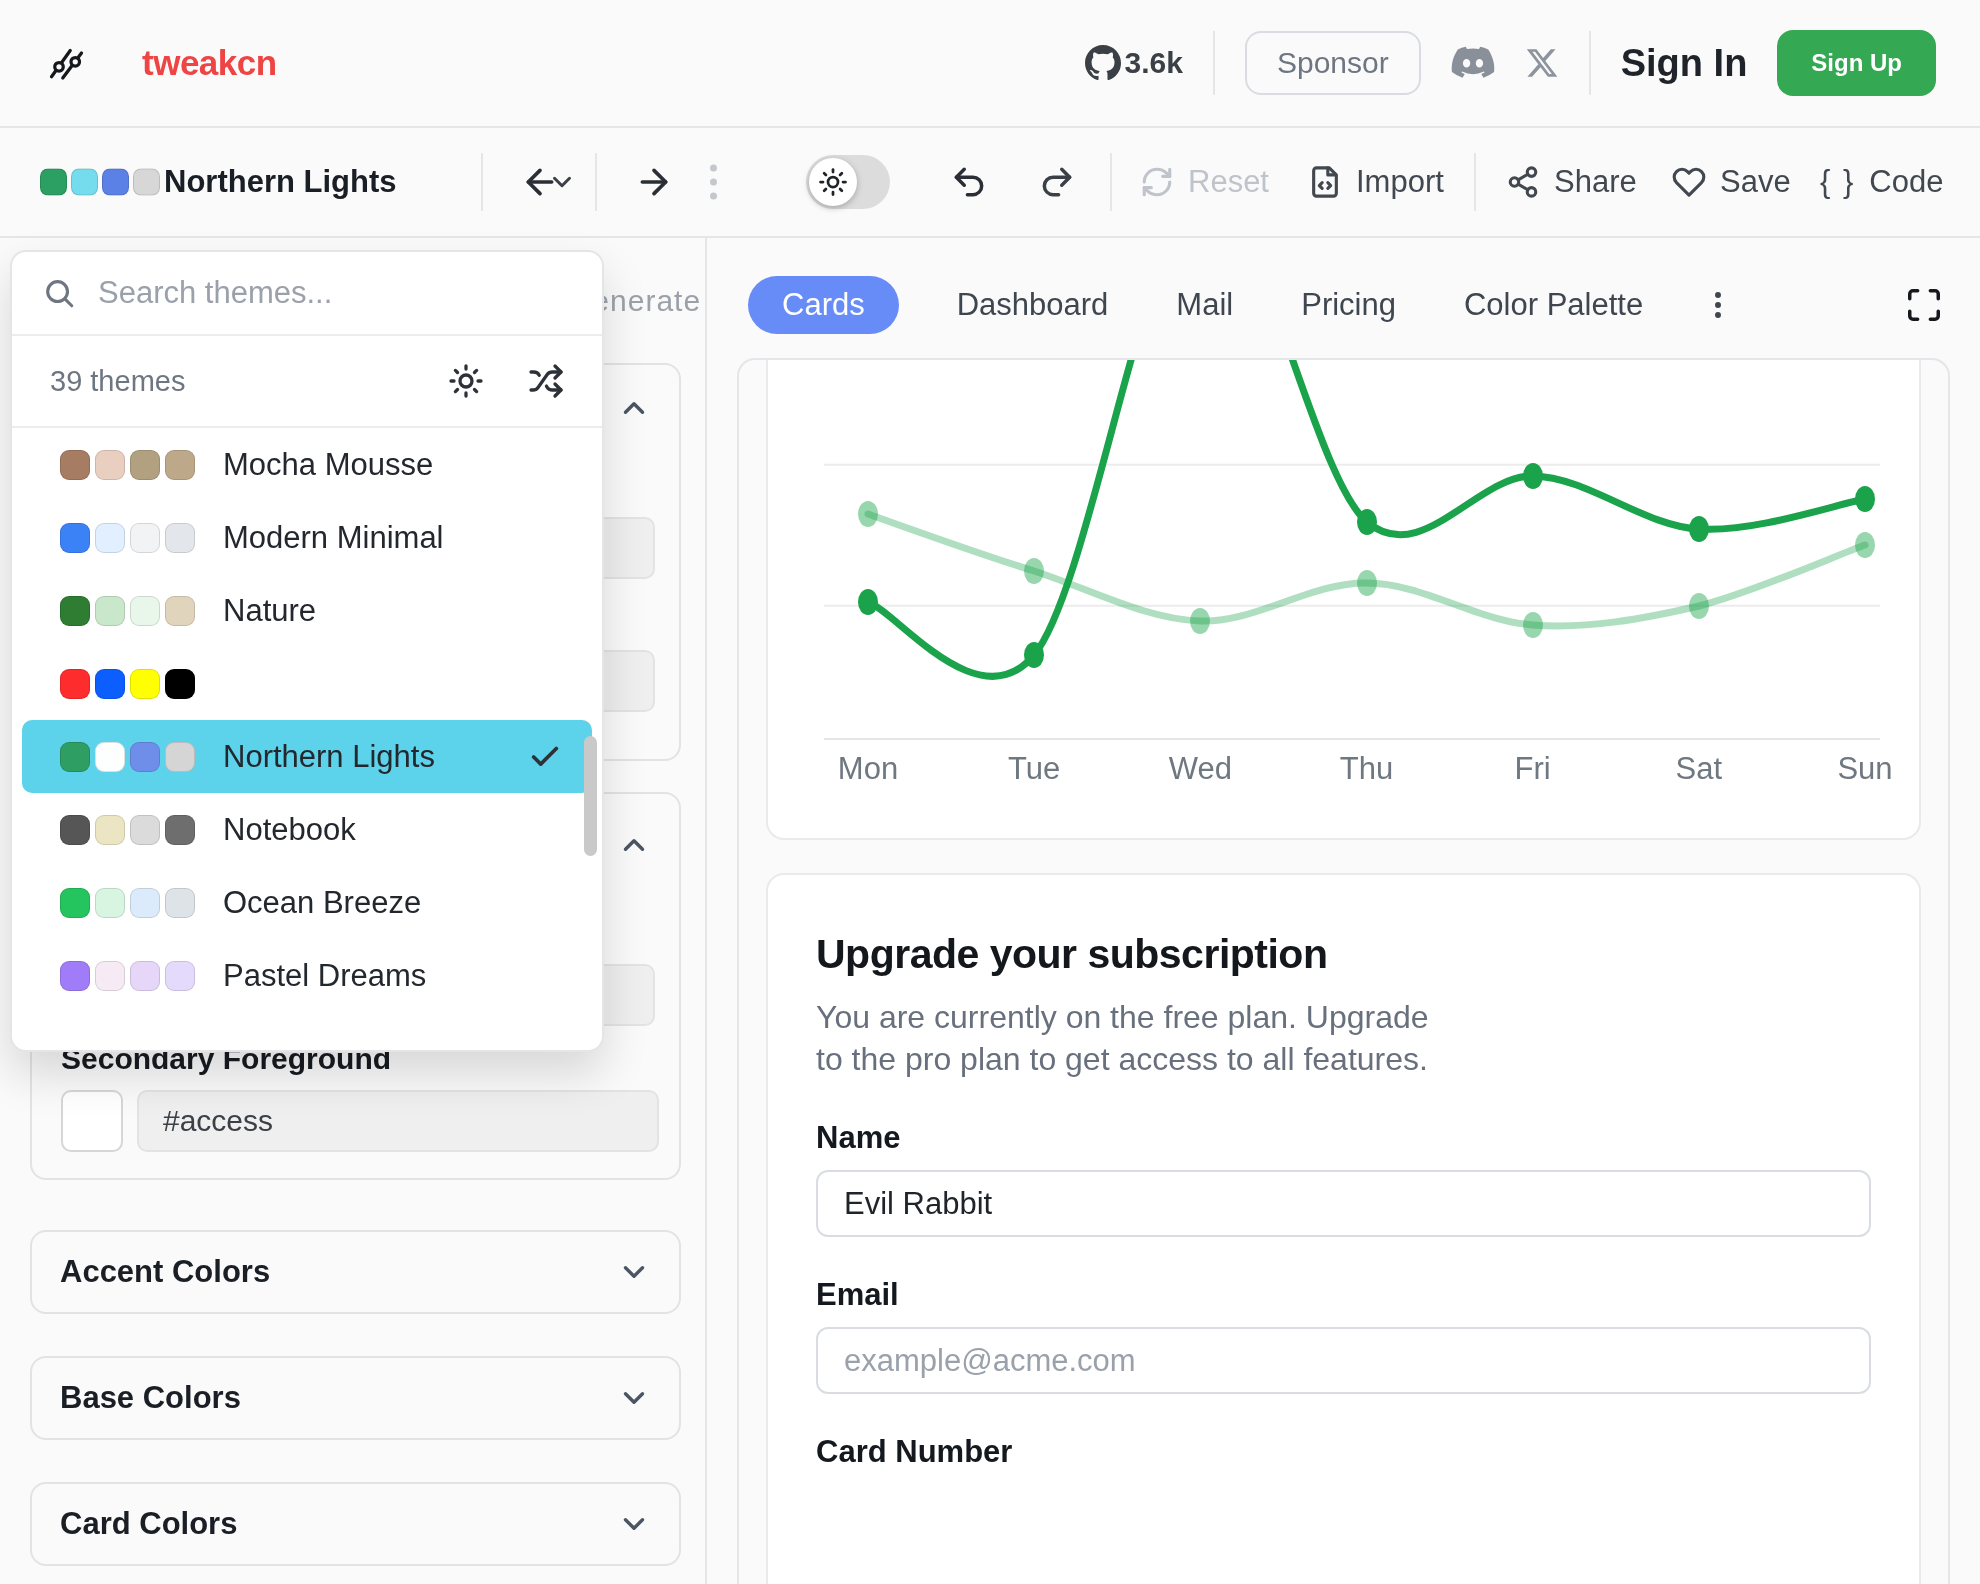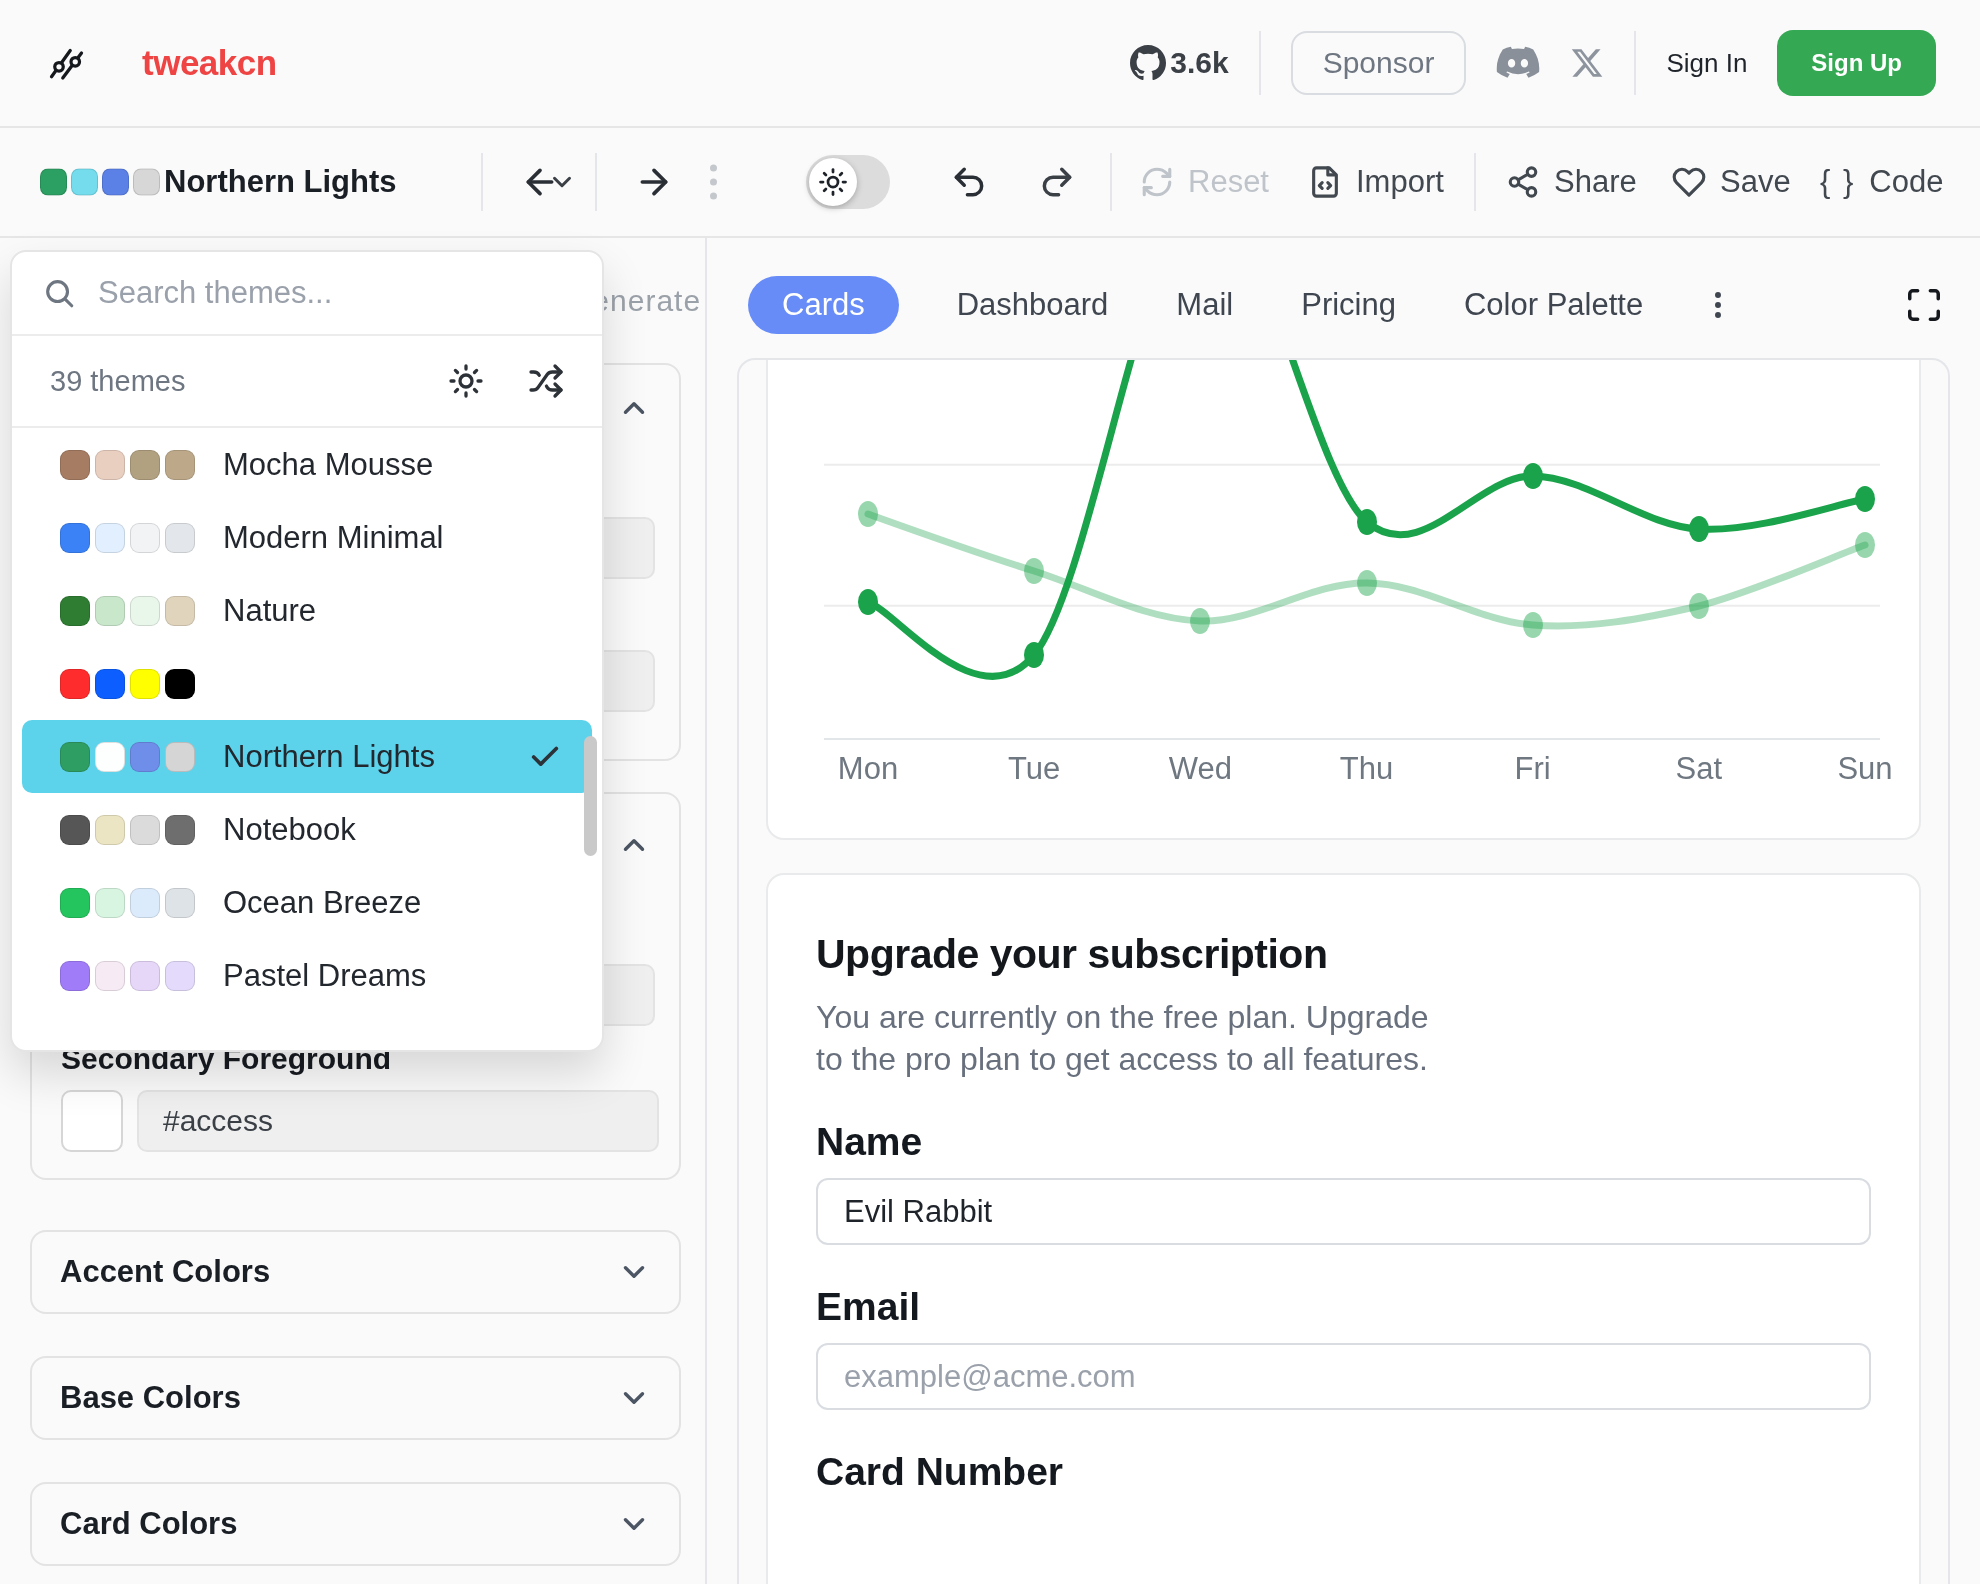--- a/index.html
+++ b/index.html
@@ -15,21 +15,21 @@
   .topbar{ position:absolute; left:0; top:0; width:1980px; height:128px;
     border-bottom:2px solid #e6e6e6; display:flex; align-items:center;
     justify-content:space-between; padding:0 44px; background:#fafafa; z-index:5;}
   .brand{ display:flex; align-items:center; gap:18px; }
   .brand-title{ font-size:35px; font-weight:700; letter-spacing:-0.5px; color:#ef4444;margin-left:40px; }
   .topbar-right{ display:flex; align-items:center; gap:30px; }
   .gh{ display:flex; align-items:center; gap:4px; color:#3a4046; font-weight:700; font-size:30px;}
   .topbar .vdiv{ height:64px; }
   .sponsor-btn{ height:64px; padding:0 30px; border:2px solid #d9dce0; border-radius:16px;
     background:transparent; color:#6e7681; font-size:30px; font-family:inherit; }
-  .signin-btn{ background:none; border:none; font-size:26px; color:#1f242b; font-family:inherit; font-weight:400;}
+  .signin-btn{ background:none; border:none; font-size:38px; color:#1f242b; font-family:inherit; font-weight:700;}
   .signup-btn{ height:66px; padding:0 34px; border:none; border-radius:16px; background:#34a853;
     color:#fff; font-size:24px; font-weight:600; font-family:inherit; }
 
   
   .toolbar{ position:absolute; left:0; top:128px; width:1980px; height:110px;
     border-bottom:2px solid #e6e6e6; background:#fafafa; z-index:4; }
   .toolbar > *{ position:absolute; top:50%; transform:translateY(-50%); }
   .swatch-group{ left:40px; display:flex; gap:4px; }
   .sw{ width:27px; height:27px; border-radius:8px; border:1.5px solid rgba(0,0,0,.12); display:inline-block;}
   .theme-select{ left:164px; display:flex; align-items:center; gap:150px; background:none; border:none; font-family:inherit;}
@@ -100,21 +100,21 @@
   .fullscreen-btn{ position:absolute; left:1905px; top:286px; background:none; border:none; color:#15181c; z-index:2;}
   .preview-container{ position:absolute; left:737px; top:358px; width:1213px; height:1226px;
     border:2px solid #e4e6e9; border-radius:18px 18px 0 0; border-bottom:none; overflow:hidden; z-index:1;}
   .chart-card{ position:relative; margin:-200px 27px 0 27px; height:680px; background:#fff;
     border:2px solid #e9eaec; border-radius:18px; }
   .chart-card svg{ position:absolute; left:0; bottom:0; }
   .upgrade-card{ position:relative; margin:33px 27px 0 27px; height:1300px; background:#fff;
     border:2px solid #e9eaec; border-radius:18px; padding:56px 48px 0 48px; }
   .upgrade-title{ font-size:41px; font-weight:700; letter-spacing:-0.5px; color:#14181d; }
   .upgrade-desc{ margin-top:18px; font-size:32px; line-height:42px; color:#69707d; }
-  .field-label{ margin-top:40px; font-size:39px; font-weight:600; color:#14181f; }
+  .field-label{ margin-top:40px; font-size:31px; font-weight:600; color:#14181f; }
   .field-input{ margin-top:14px; width:100%; height:67px; border:2px solid #d9dde2; border-radius:12px;
     background:#fff; font-size:31px; font-family:inherit; color:#1f242b; padding:0 26px; outline:none; }
   .field-input::placeholder{ color:#9aa1ab; }
 </style>
 </head>
 <body>
 
 <div class="screen">
 
   <header class="topbar">

